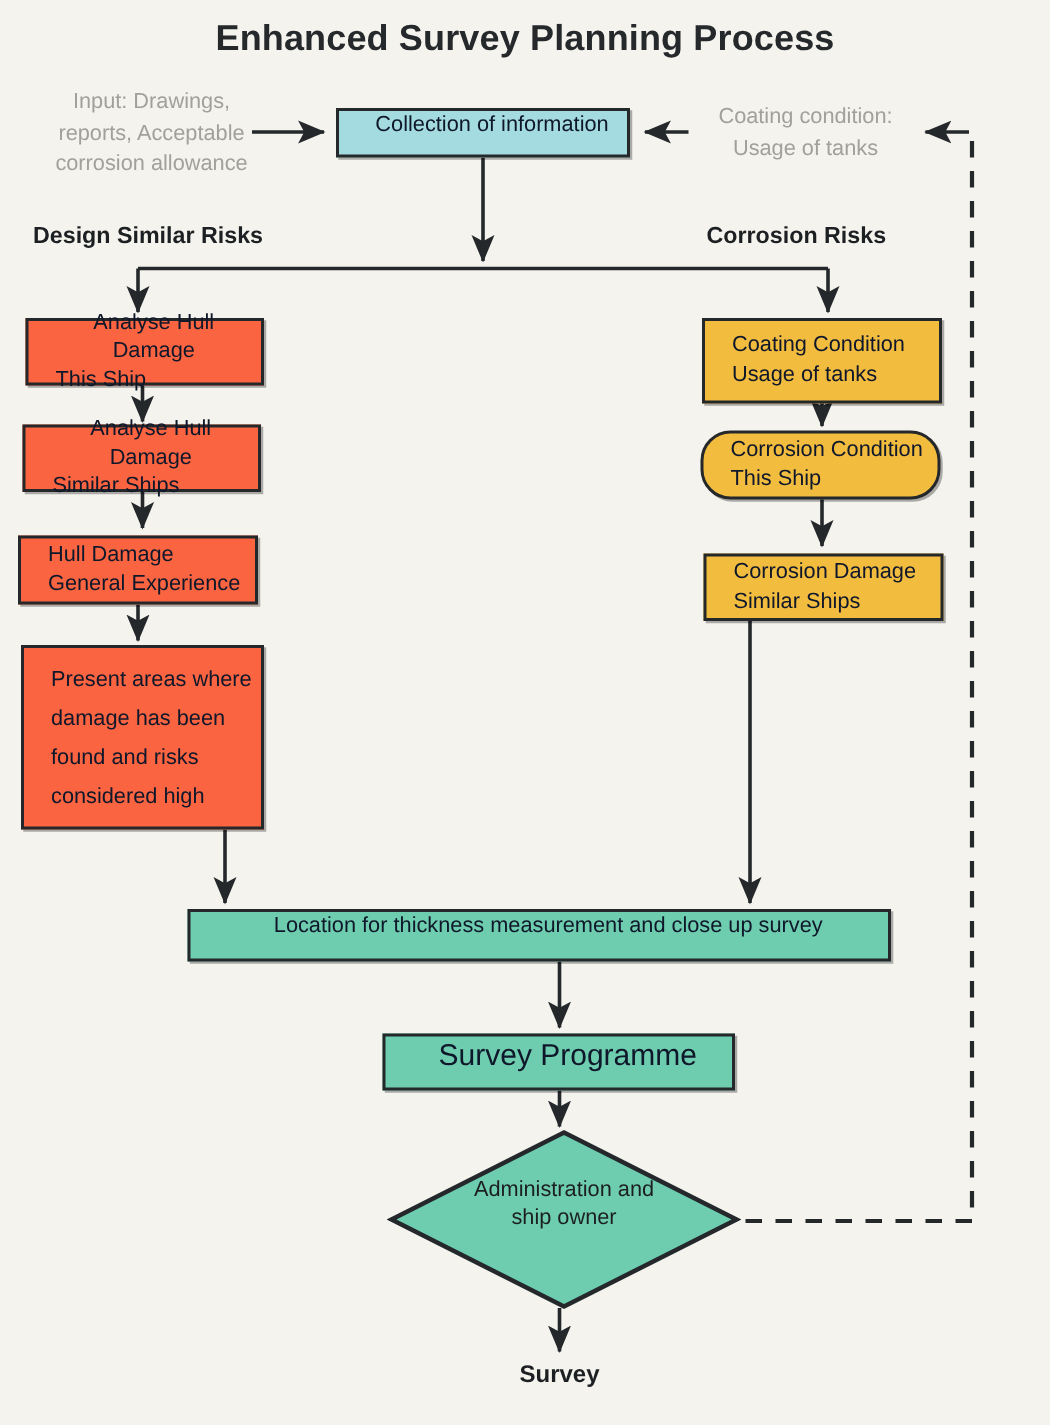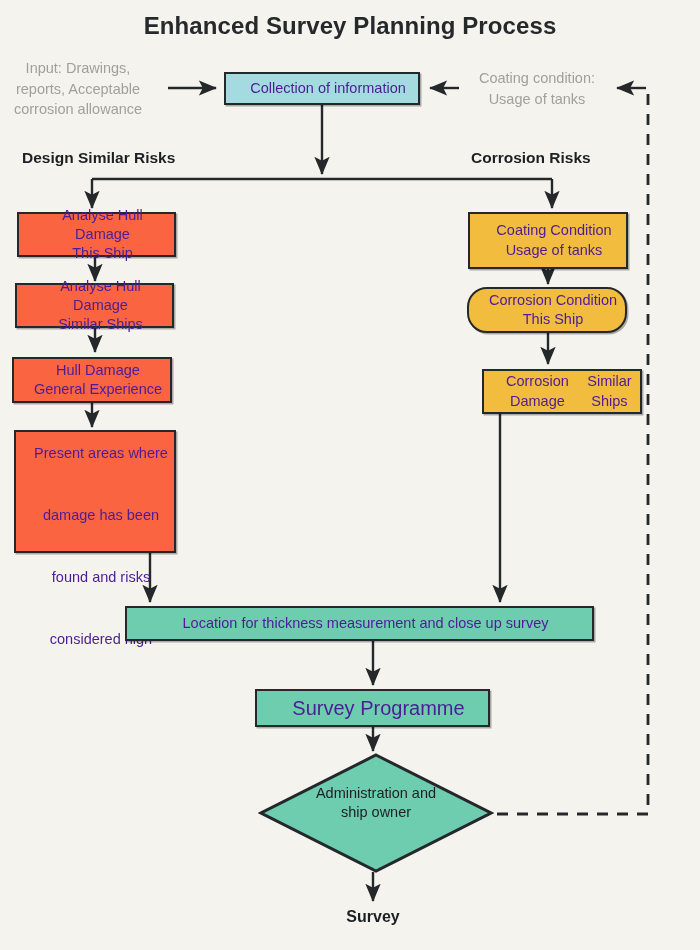--- a/index.html
+++ b/index.html
@@ -23,24 +23,24 @@
     top: 0; left: 0;
     width: 700px;
     height: 950px;
     pointer-events: none;
   }
   .node {
     position: absolute;
     box-sizing: border-box;
     border: 2.5px solid #24282b;
     display: flex;
-    align-items: center;
+    align-items: flex-start;
     justify-content: center;
     text-align: center;
-    color: #4c1d95;
+    color: #0f172a;
     line-height: 1.32;
     font-size: 14.5px;
     box-shadow: 1.5px 1.5px 0 rgba(0,0,0,0.30);
     padding-left: 12px;
   }
   .node span { display: block; padding: 0 6px; }
   .title {
     position: absolute;
     left: 0;
     top: 12px;
@@ -129,21 +129,21 @@
       <path d="M373,727 L373,751" marker-end="url(#arrow)"></path>
 
       <path d="M373,872 L373,901" marker-end="url(#arrow)"></path>
     </g>
 
     <g stroke="#24282b" stroke-width="2.8" fill="none" stroke-dasharray="11 9" stroke-linecap="butt">
       <path d="M497,814 L648,814 L648,86"></path>
     </g>
   </svg>
 
-  <div class="side-label" style="left:4px; top:58px; width:148px;">
+  <div class="side-label" style="left:27px; top:58px; width:148px;">
     <div>Input: Drawings,</div>
     <div>reports, Acceptable</div>
     <div>corrosion allowance</div>
   </div>
 
   <div class="side-label" style="left:462px; top:68px; width:150px;">
     <div>Coating condition:</div>
     <div>Usage of tanks</div>
   </div>
 
@@ -162,38 +162,38 @@
   <div class="node" style="left:15px; top:283px; width:159px; height:45px; background:#fa6441; flex-direction:column;">
     <span>Analyse Hull Damage</span>
     <span>Similar Ships</span>
   </div>
 
   <div class="node" style="left:12px; top:357px; width:160px; height:46px; background:#fa6441; flex-direction:column;">
     <span>Hull Damage</span>
     <span>General Experience</span>
   </div>
 
-  <div class="node" style="left:14px; top:430px; width:162px; height:123px; background:#fa6441; flex-direction:column; justify-content:flex-start; padding-top:12px;gap:36px;">
+  <div class="node" style="left:14px; top:430px; width:162px; height:123px; background:#fa6441; flex-direction:column; justify-content:flex-start; padding-top:12px;">
     <span style="margin-bottom:7px;">Present areas where</span>
     <span style="margin-bottom:7px;">damage has been</span>
     <span style="margin-bottom:7px;">found and risks</span>
     <span>considered high</span>
   </div>
 
   <div class="node" style="left:468px; top:212px; width:160px; height:57px; background:#f2bc3f; flex-direction:column;">
     <span>Coating Condition</span>
     <span>Usage of tanks</span>
   </div>
 
   <div class="node" style="left:467px; top:287px; width:160px; height:46px; background:#f2bc3f; flex-direction:column;border-radius:20px;">
     <span>Corrosion Condition</span>
     <span>This Ship</span>
   </div>
 
-  <div class="node" style="left:482px; top:369px; width:160px; height:45px; background:#f2bc3f; flex-direction:row;">
+  <div class="node" style="left:469px; top:369px; width:160px; height:45px; background:#f2bc3f; flex-direction:column;">
     <span>Corrosion Damage</span>
     <span>Similar Ships</span>
   </div>
 
   <div class="node" style="left:125px; top:606px; width:469px; height:35px; background:#6ecdae;">
     <span>Location for thickness measurement and close up survey</span>
   </div>
 
   <div class="node" style="left:255px; top:689px; width:235px; height:38px; background:#6ecdae; font-size:20px;">
     <span>Survey Programme</span>

